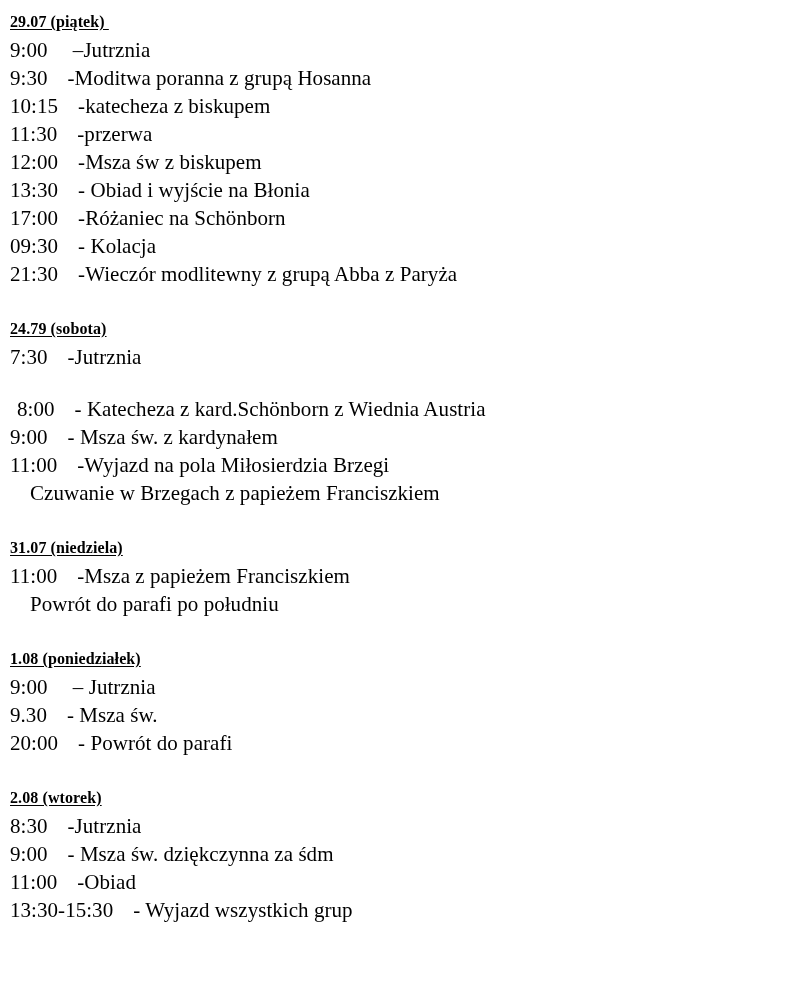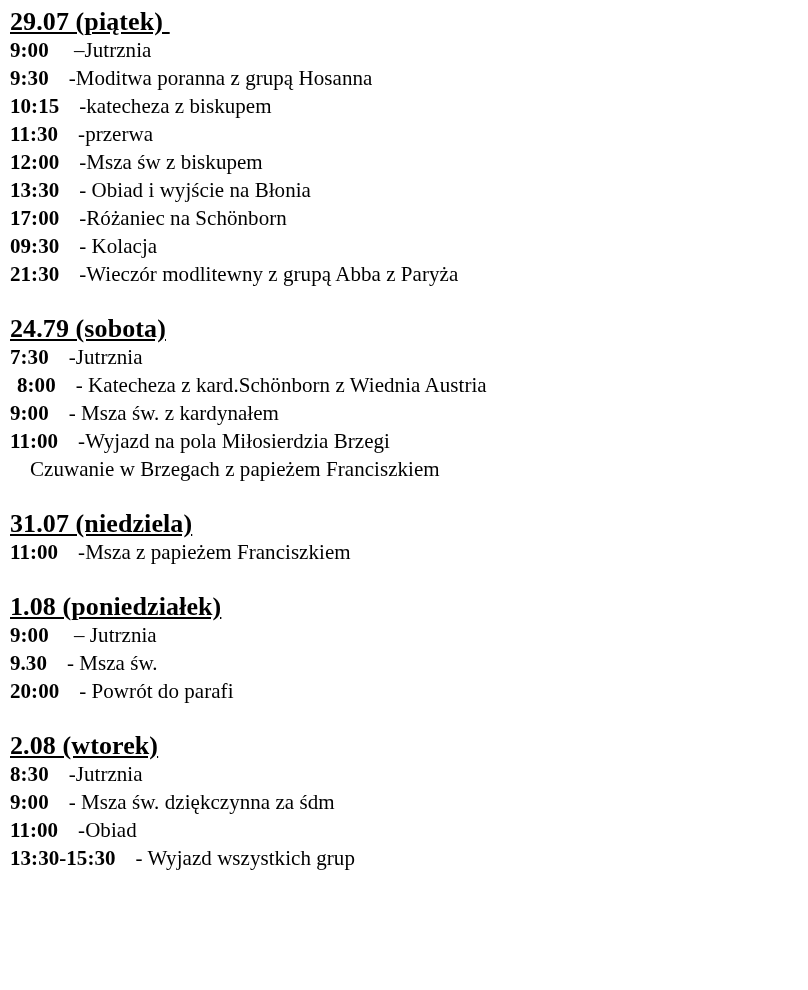--- a/index.html
+++ b/index.html
@@ -24,47 +24,48 @@
     background: #ffffff;
   }
   .day-block {
     margin: 0;
     padding: 0;
   }
   .day-gap {
     height: 27px;
   }
   .day-heading {
-    font-size: 26px;
+    font-size: 16px;
     font-weight: bold;
     line-height: 28px;
     letter-spacing: 0.1px;
     white-space: pre;
     margin: 0;
   }
   .day-heading .hd-underline {
     text-decoration: underline;
     text-underline-offset: 2px;
   }
   .entry {
     font-size: 21px;
     line-height: 28px;
     white-space: pre;
     margin: 0;
     letter-spacing: 0.05px;
   }
   .entry .time {
-    font-weight: bold;
+    font-weight: normal;
   }
   .entry .desc {
     font-weight: normal;
     padding-left: 20px;
   }
   .entry.indented {
     padding-left: 7px;
+    margin-top: 24px;
   }
 </style>
 </head>
 <body>
 
 <div id="sheet">
     <div class="day-block">
       <div class="day-heading"><span class="hd-underline">29.07 (piątek) </span></div>
       <div class="entry"><span class="time">9:00</span><span class="desc"> –Jutrznia</span></div>
       <div class="entry"><span class="time">9:30</span><span class="desc">-Moditwa poranna z grupą Hosanna</span></div>
@@ -82,20 +83,21 @@
       <div class="entry"><span class="time">7:30</span><span class="desc">-Jutrznia</span></div>
       <div class="entry indented"><span class="time">8:00</span><span class="desc">- Katecheza z kard.Schönborn z Wiednia Austria</span></div>
       <div class="entry"><span class="time">9:00</span><span class="desc">- Msza św. z kardynałem</span></div>
       <div class="entry"><span class="time">11:00</span><span class="desc">-Wyjazd na pola Miłosierdzia Brzegi</span></div>
       <div class="entry"><span class="desc">Czuwanie w Brzegach z papieżem Franciszkiem</span></div>
     </div>
     <div class="day-gap"></div>
     <div class="day-block">
       <div class="day-heading"><span class="hd-underline">31.07 (niedziela)</span></div>
       <div class="entry"><span class="time">11:00</span><span class="desc">-Msza z papieżem Franciszkiem</span></div>
+      <div class="entry"><span class="desc">Powrót do parafi po południu</span></div>
     </div>
     <div class="day-gap"></div>
     <div class="day-block">
       <div class="day-heading"><span class="hd-underline">1.08 (poniedziałek)</span></div>
       <div class="entry"><span class="time">9:00</span><span class="desc"> – Jutrznia</span></div>
       <div class="entry"><span class="time">9.30</span><span class="desc">- Msza św.</span></div>
       <div class="entry"><span class="time">20:00</span><span class="desc">- Powrót do parafi</span></div>
     </div>
     <div class="day-gap"></div>
     <div class="day-block">

